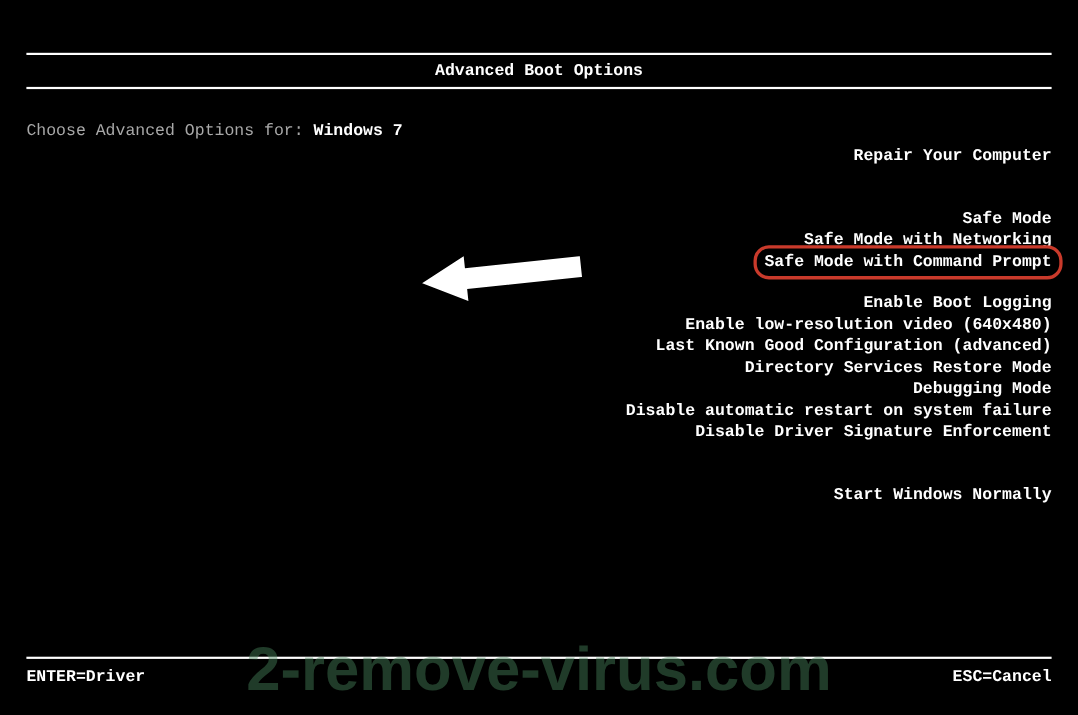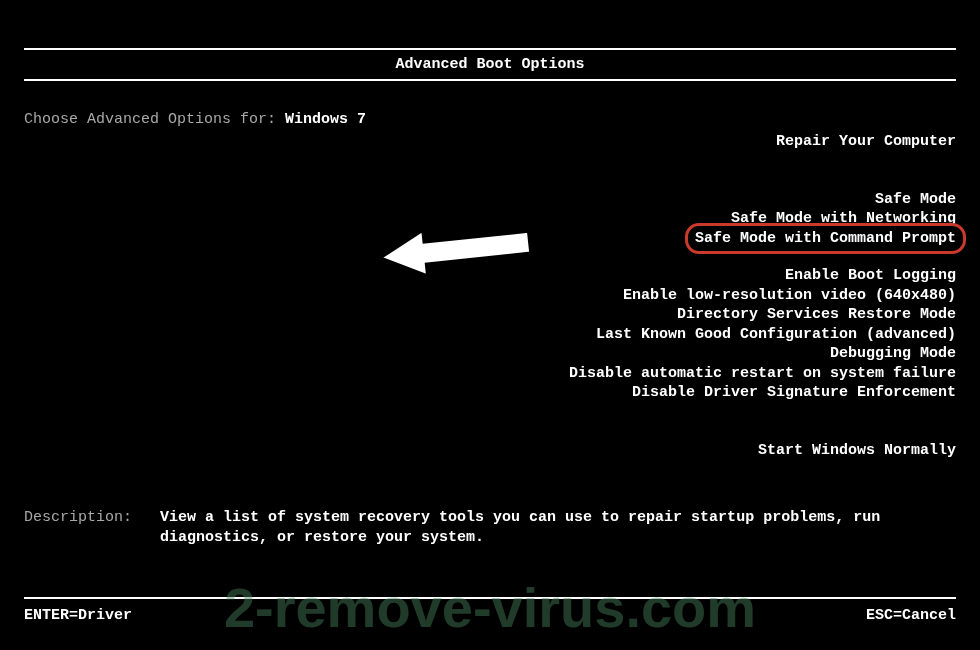--- a/index.html
+++ b/index.html
@@ -146,35 +146,31 @@
       <span class="highlighted-wrap">
         <span class="menu-item">Safe Mode with Command Prompt</span>
         <span class="highlight-ring"></span>
       </span>
     </div>
 
     <div class="small-gap"></div>
 
     <div class="row"><span class="menu-item">Enable Boot Logging</span></div>
     <div class="row"><span class="menu-item">Enable low-resolution video (640x480)</span></div>
+    <div class="row"><span class="menu-item">Last Known Good Configuration (advanced)</span></div>
     <div class="row"><span class="menu-item">Directory Services Restore Mode</span></div>
-    <div class="row"><span class="menu-item">Last Known Good Configuration (advanced)</span></div>
     <div class="row"><span class="menu-item">Debugging Mode</span></div>
     <div class="row"><span class="menu-item">Disable automatic restart on system failure</span></div>
     <div class="row"><span class="menu-item">Disable Driver Signature Enforcement</span></div>
 
     <div class="group-gap"></div>
 
     <div class="row"><span class="menu-item">Start Windows Normally</span></div>
   </div>
 
-  <div class="desc-block">
-    <div class="desc-label">Description:</div>
-    <div class="desc-text">View a list of system recovery tools you can use to repair startup problems, run diagnostics, or restore your system.</div>
-  </div>
 
   <div class="footer">
     <span>ENTER=Driver</span>
     <span>ESC=Cancel</span>
   </div>
 
   <svg class="arrow" width="170" height="70" viewBox="0 0 170 70">
     <g transform="rotate(-6 85 35)">
       <path d="M 10 35 L 55 12 L 55 24 L 160 24 L 160 46 L 55 46 L 55 58 Z" fill="#fff" stroke="#000" stroke-width="3"></path>
     </g>

